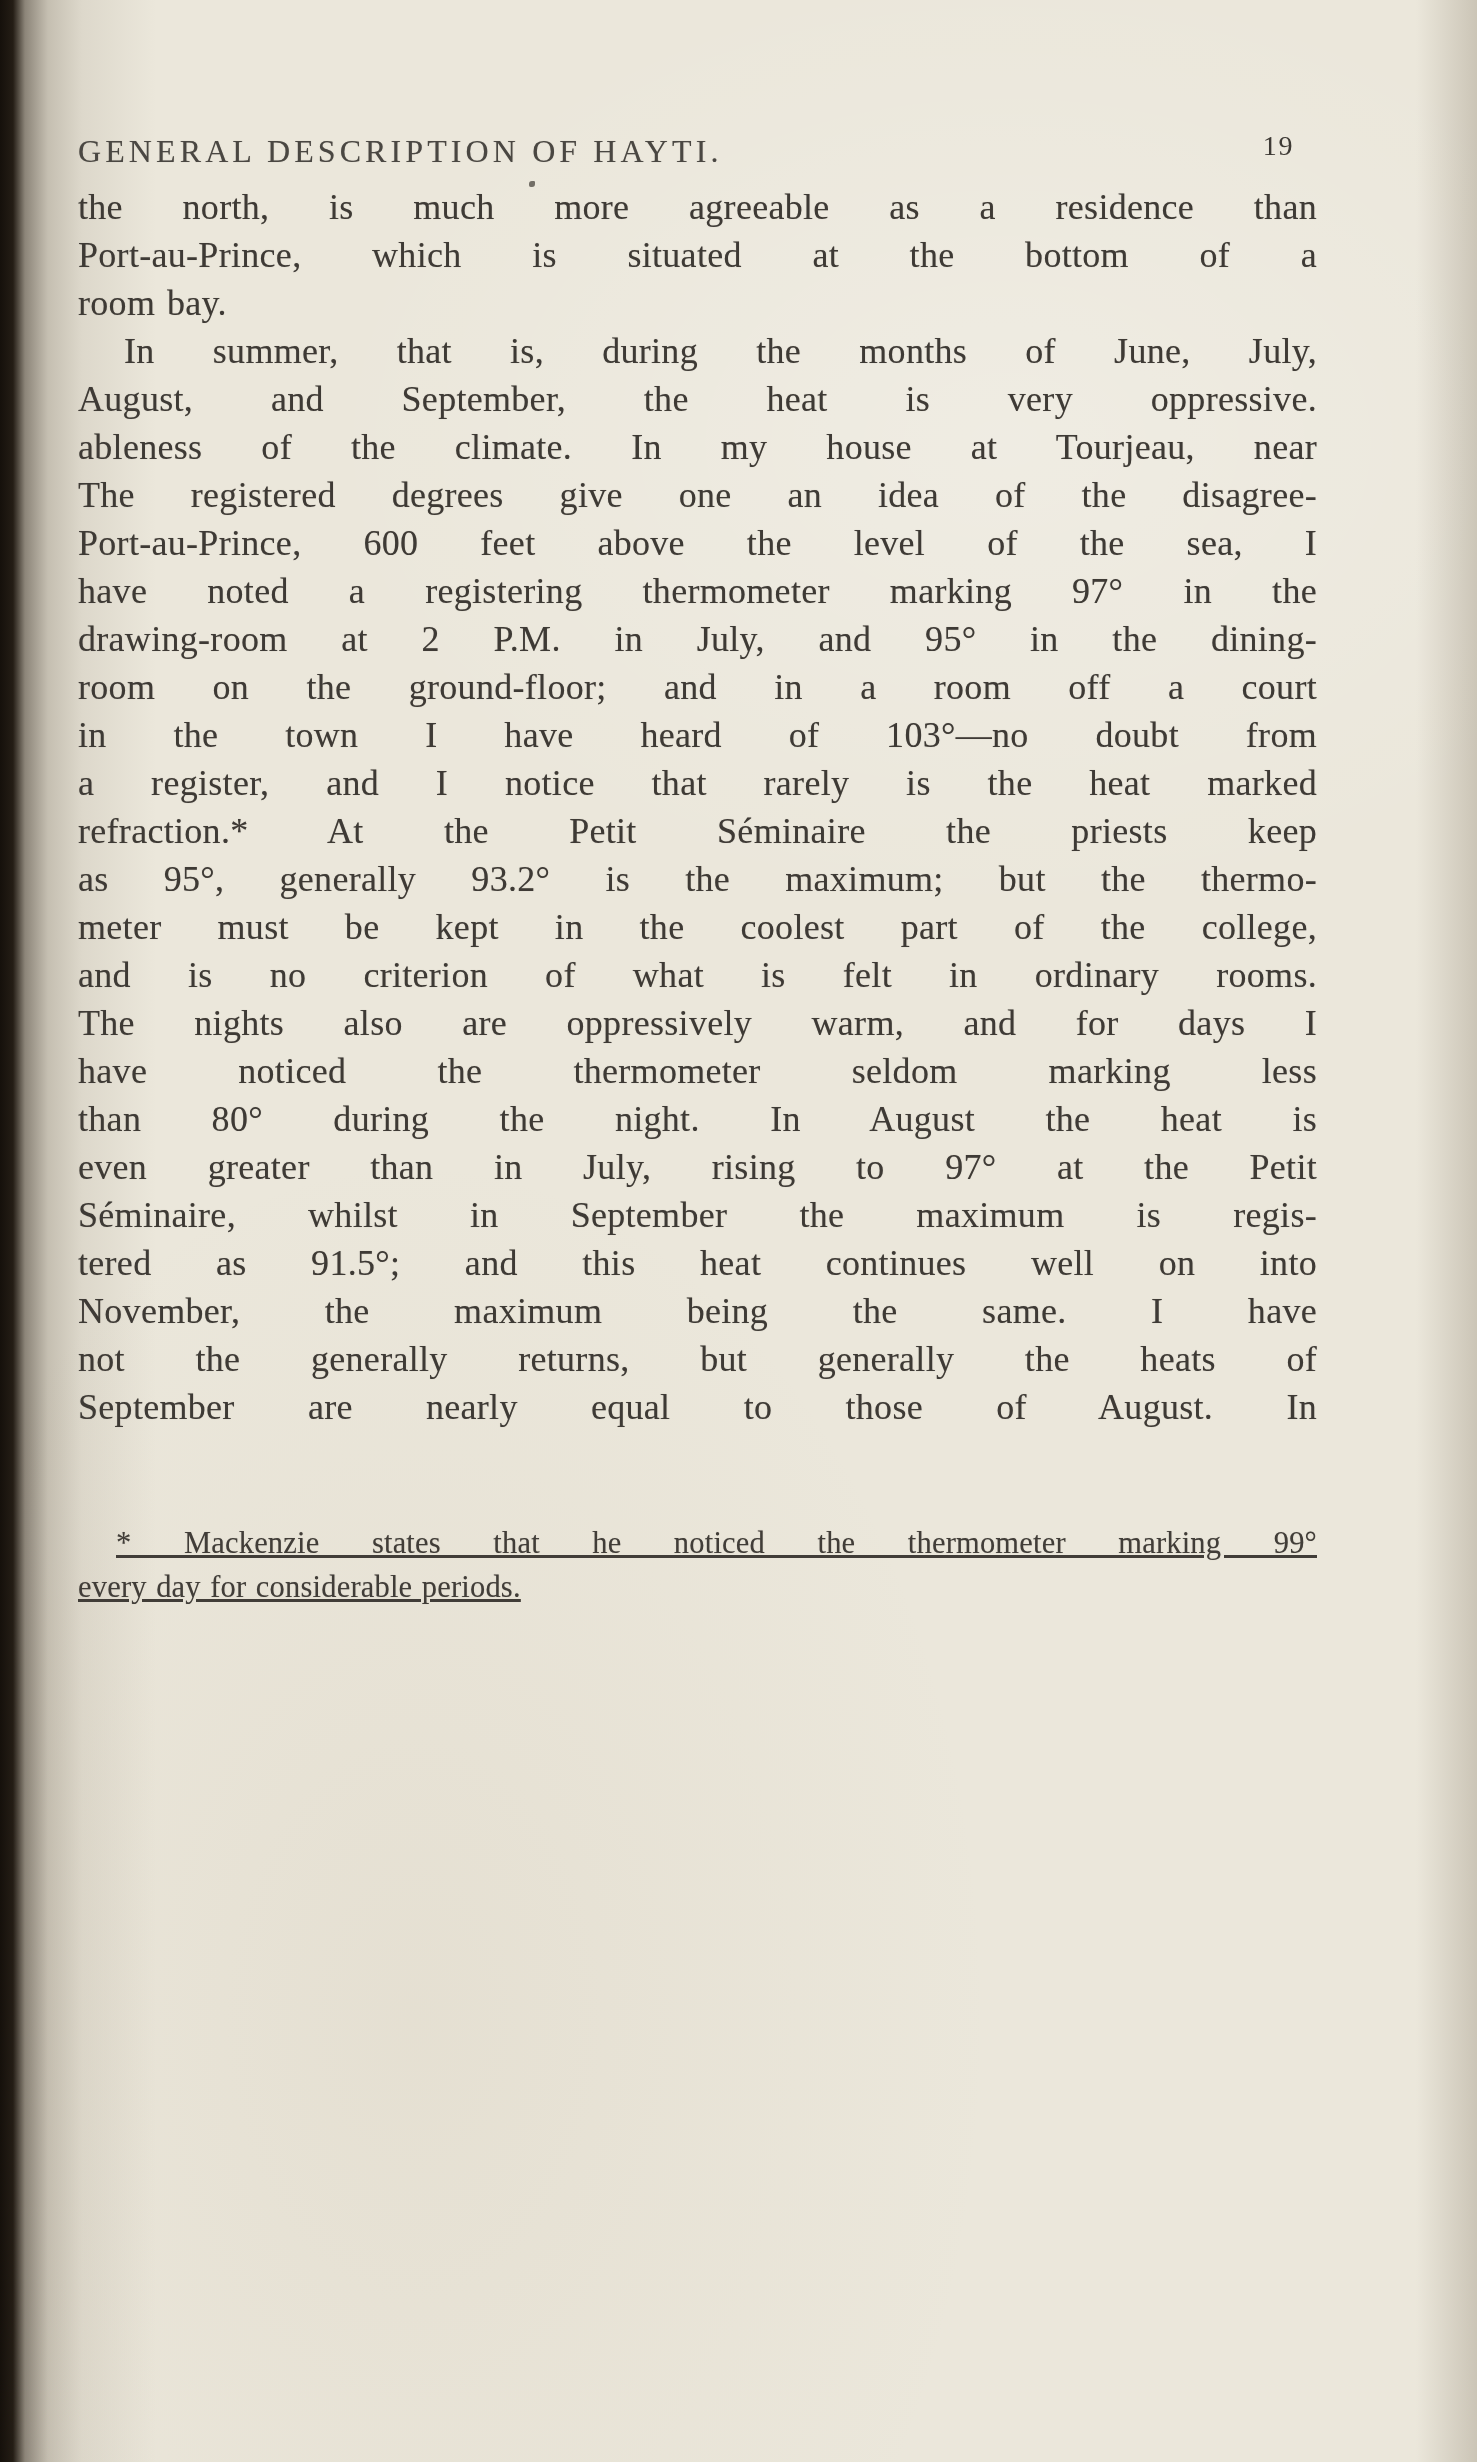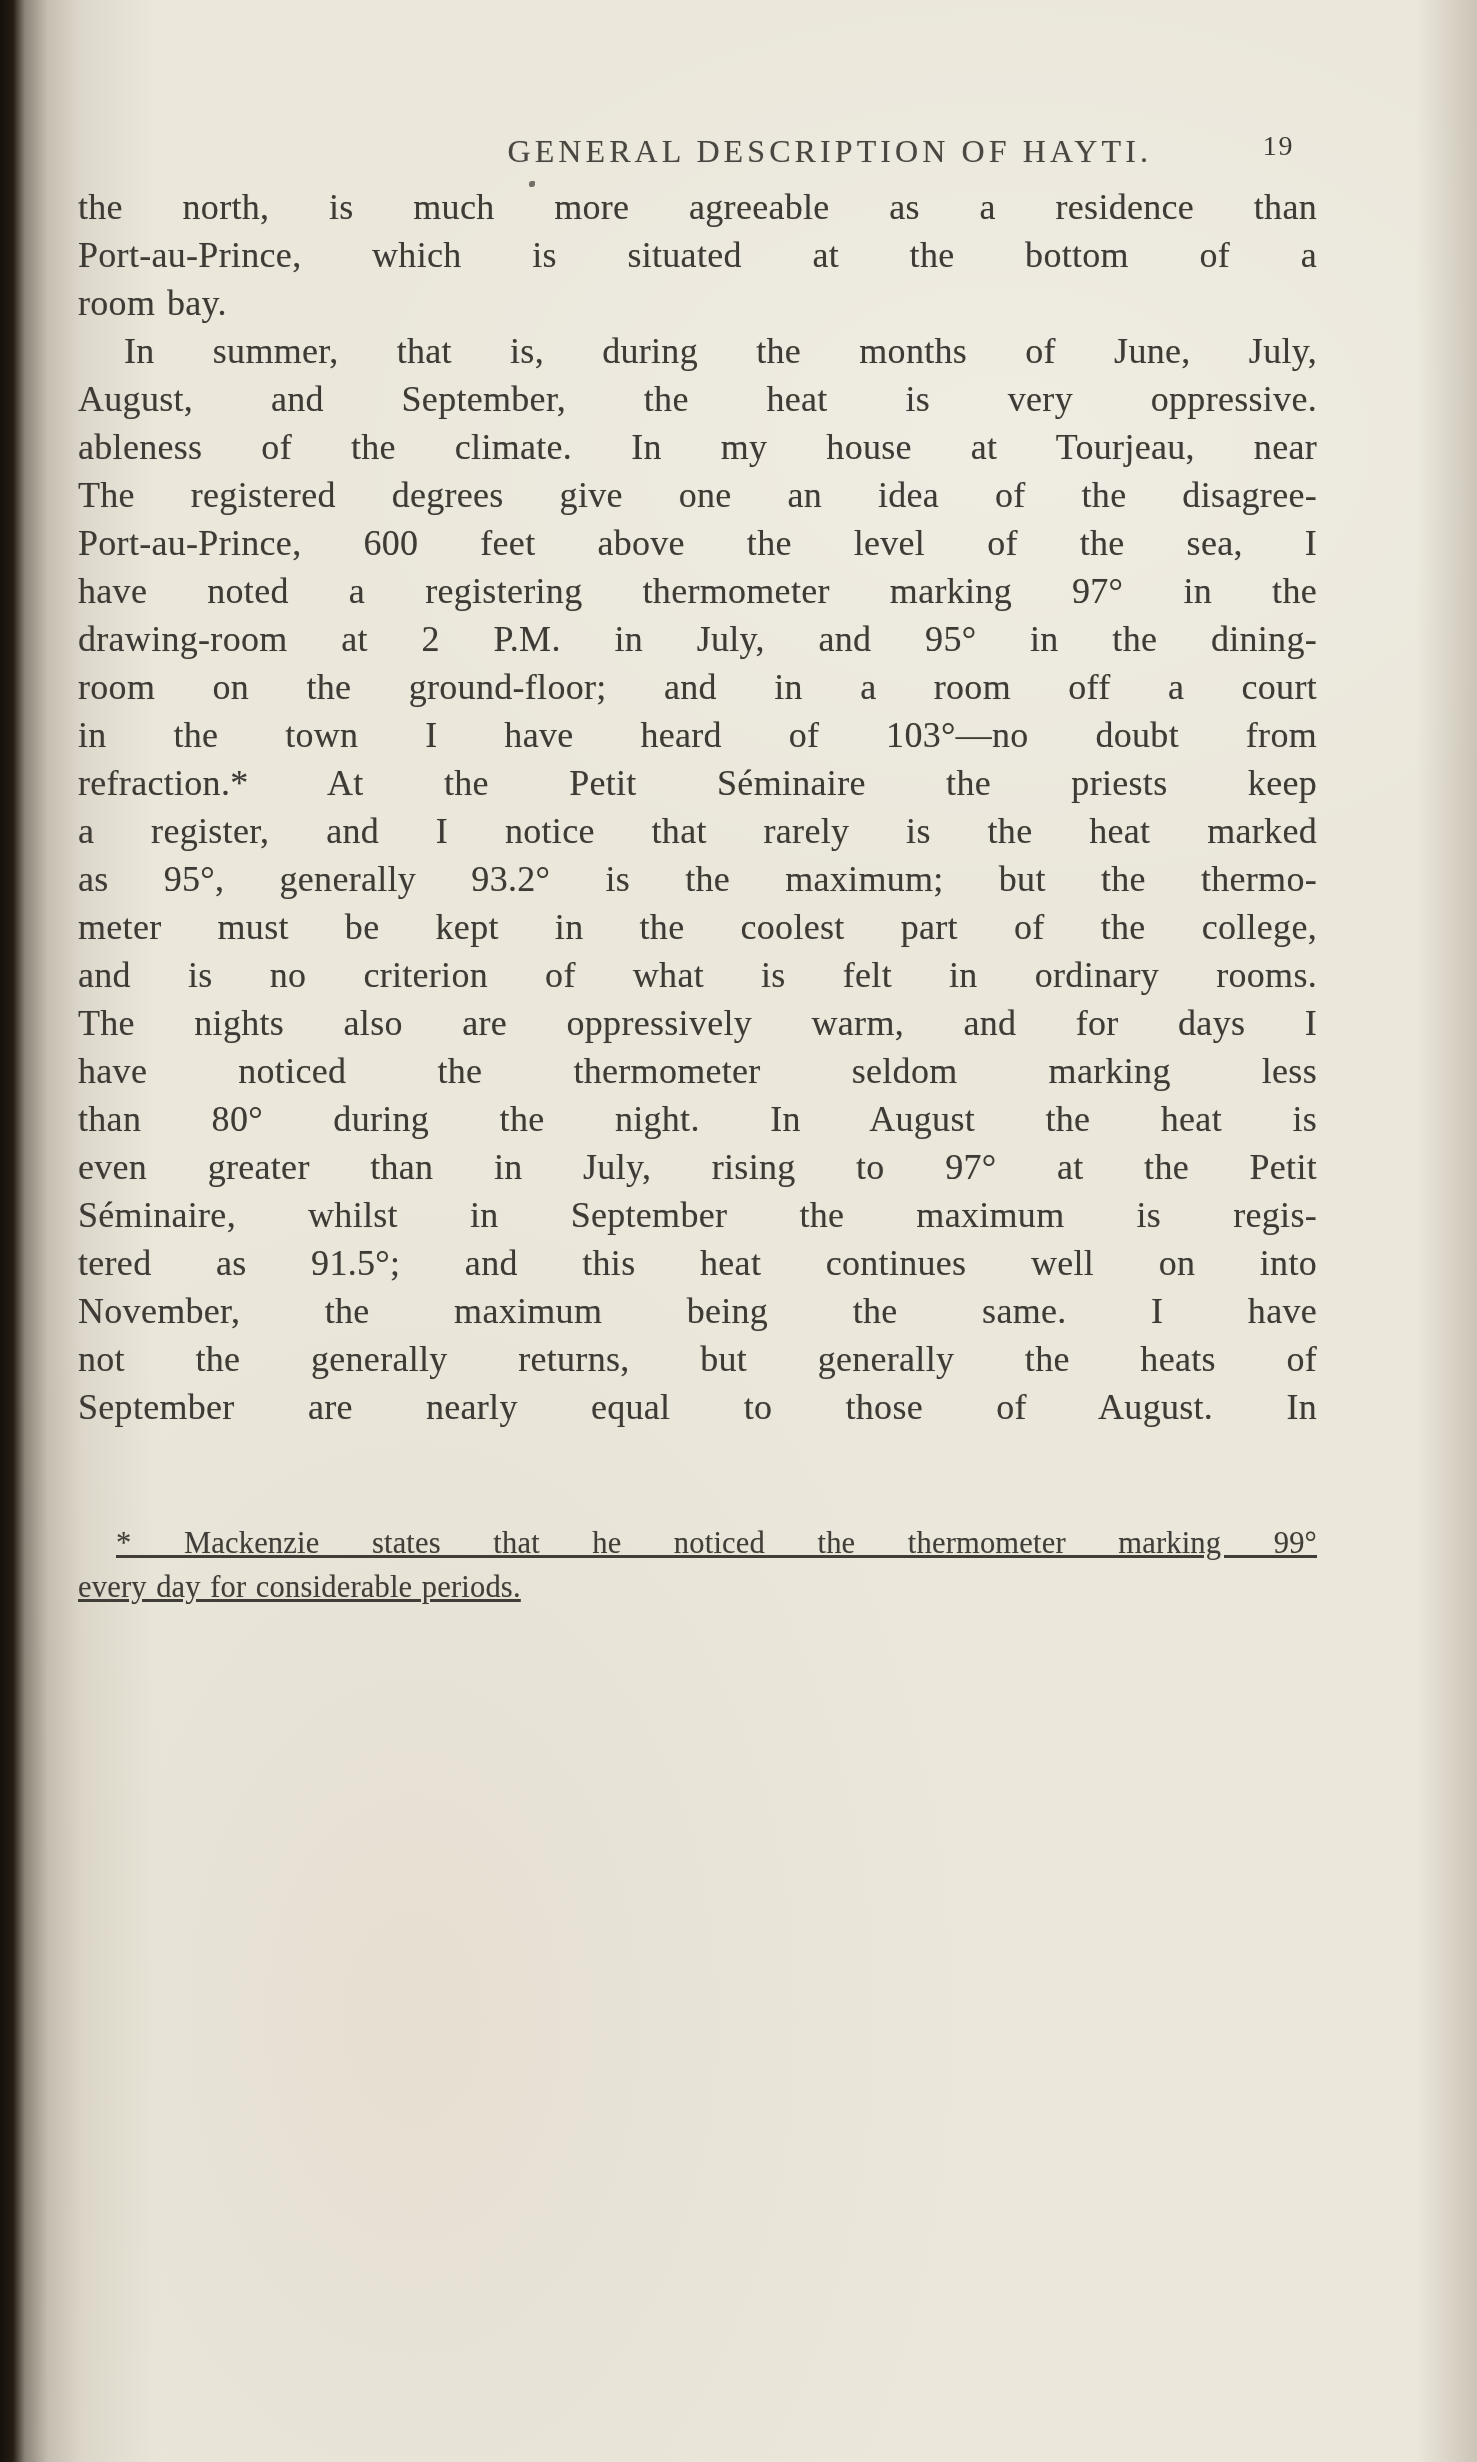--- a/index.html
+++ b/index.html
@@ -28,21 +28,21 @@
     pointer-events: none;
   }
   .edge-right {
     position: absolute; right: 0; top: 0; bottom: 0; width: 62px;
     background: linear-gradient(270deg, rgba(128,116,96,0.30), rgba(128,116,96,0));
     pointer-events: none;
   }
 
   .header { position: absolute; top: 133px; left: 78px; width: 1239px; height: 49px; }
   .header-title {
-    text-align: right;
+    text-align: left;
     margin-right: 165px;
     font-size: 32px;
     letter-spacing: 4.1px;
     color: #4a4742;
     text-shadow: 0 0 0.8px rgba(70,66,60,0.35);
   }
   .page-number {
     position: absolute; right: 23px; top: -3.3px;
     font-size: 28px; letter-spacing: 1.6px; color: #3e3a35;
   }
@@ -97,22 +97,22 @@
       <div class="paragraph">
         <div class="line indent">In summer, that is, during the months of June, July,</div>
         <div class="line">August, and September, the heat is very oppressive.</div>
         <div class="line">ableness of the climate. In my house at Tourjeau, near</div>
         <div class="line">The registered degrees give one an idea of the disagree-</div>
         <div class="line">Port-au-Prince, 600 feet above the level of the sea, I</div>
         <div class="line">have noted a registering thermometer marking 97° in the</div>
         <div class="line">drawing-room at 2 P.M. in July, and 95° in the dining-</div>
         <div class="line">room on the ground-floor; and in a room off a court</div>
         <div class="line">in the town I have heard of 103°—no doubt from</div>
+        <div class="line">a register, and I notice that rarely is the heat marked</div>
         <div class="line">refraction.* At the Petit Séminaire the priests keep</div>
-        <div class="line">a register, and I notice that rarely is the heat marked</div>
         <div class="line">as 95°, generally 93.2° is the maximum; but the thermo-</div>
         <div class="line">meter must be kept in the coolest part of the college,</div>
         <div class="line">and is no criterion of what is felt in ordinary rooms.</div>
         <div class="line">The nights also are oppressively warm, and for days I</div>
         <div class="line">have noticed the thermometer seldom marking less</div>
         <div class="line">than 80° during the night. In August the heat is</div>
         <div class="line">even greater than in July, rising to 97° at the Petit</div>
         <div class="line">Séminaire, whilst in September the maximum is regis-</div>
         <div class="line">tered as 91.5°; and this heat continues well on into</div>
         <div class="line">November, the maximum being the same. I have</div>

